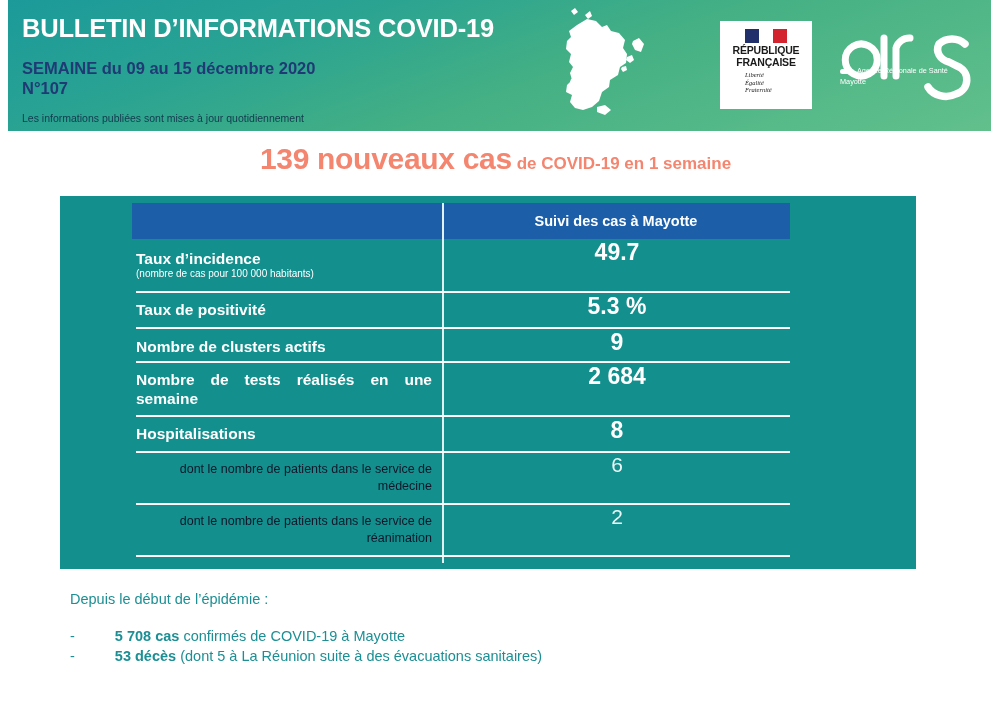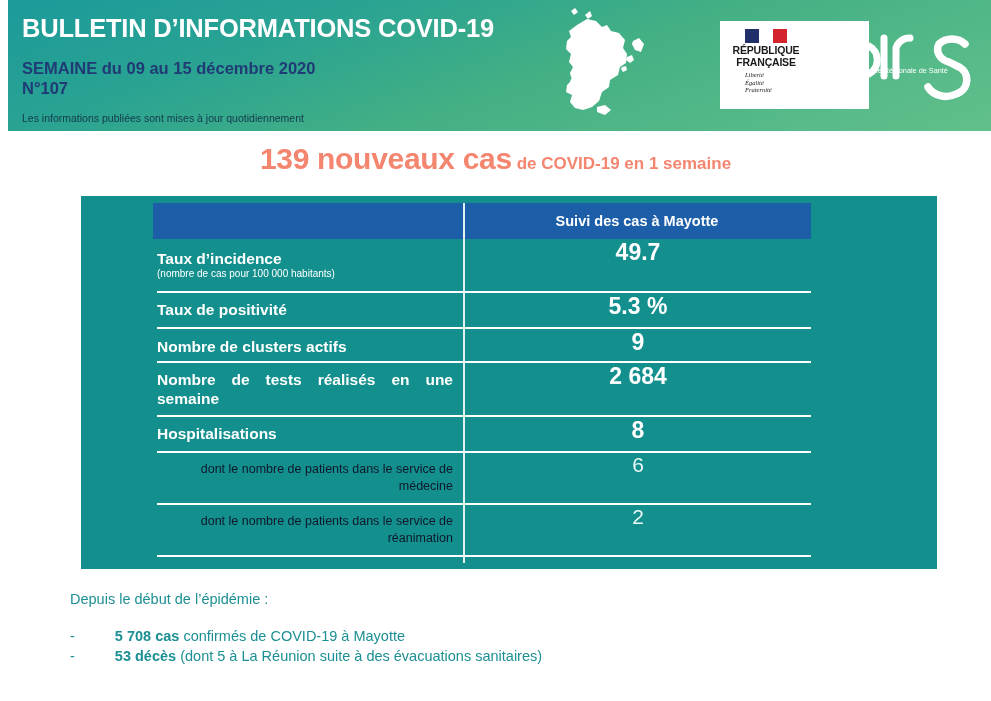--- a/index.html
+++ b/index.html
@@ -34,23 +34,22 @@
   }
   .hdr-note{
     position:absolute;left:14px;top:112px;
     font-size:10.5px;color:#133a4d;white-space:nowrap;
   }
 
   .map-wrap{position:absolute;left:545px;top:3px;width:110px;height:118px;}
   .map-wrap svg{display:block;}
 
   .rf-logo{
-    position:absolute;left:712px;top:21px;width:113px;height:88px;
+    position:absolute;left:712px;top:21px;width:92px;height:88px;
     background:#ffffff;
-    padding-left:36px;
   }
   .rf-flag{position:absolute;left:25px;top:8px;width:42px;height:14px;display:flex;}
   .rf-flag i{display:block;height:100%;}
   .rf-flag .b{width:33%;background:#21306b;}
   .rf-flag .w{width:34%;background:#ffffff;}
   .rf-flag .r{width:33%;background:#d2232e;}
   .rf-t1{position:absolute;left:0;top:24px;width:92px;text-align:center;
      font-size:10.5px;font-weight:bold;color:#1a1a1a;letter-spacing:-0.2px;line-height:11.5px;}
   .rf-dev{position:absolute;left:25px;top:50px;
      font-size:6.5px;color:#1a1a1a;font-style:italic;line-height:7.6px;
@@ -74,21 +73,21 @@
   
   .headline{
     position:absolute;left:0;top:142px;width:991px;text-align:center;
     white-space:nowrap;
   }
   .headline .big{font-size:30px;font-weight:bold;color:#f4856f;letter-spacing:-0.3px;}
   .headline .small{font-size:17px;font-weight:bold;color:#f4856f;}
 
   
   .panel{
-    position:absolute;left:81px;top:196px;width:856px;height:373px;
+    position:absolute;left:60px;top:196px;width:856px;height:373px;
     background:#13908e;
   }
   .tbl{position:absolute;left:72px;top:7px;width:658px;height:360px;}
 
   .th-blue{
     position:absolute;left:0;top:0;width:658px;height:36px;
     background:#1c5fa8;
   }
   .th-blue-label{
     position:absolute;left:310px;top:0;width:348px;height:36px;

